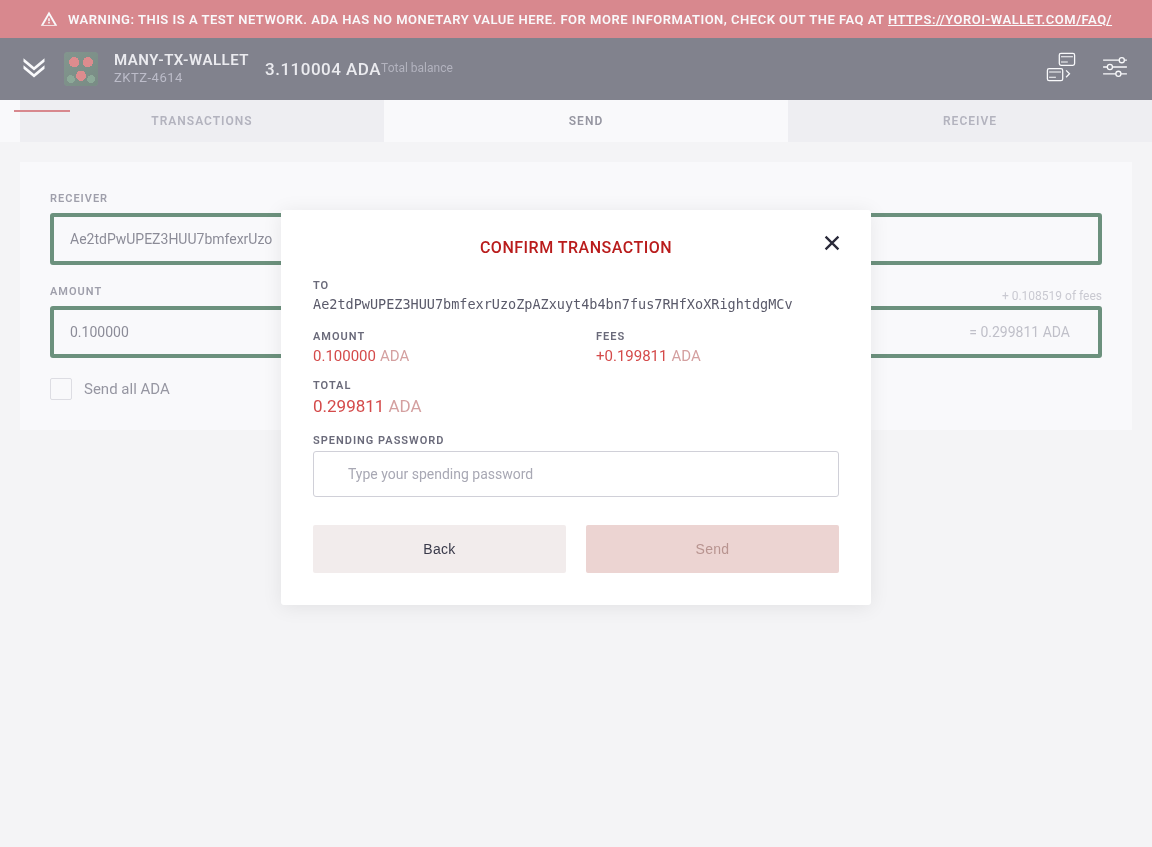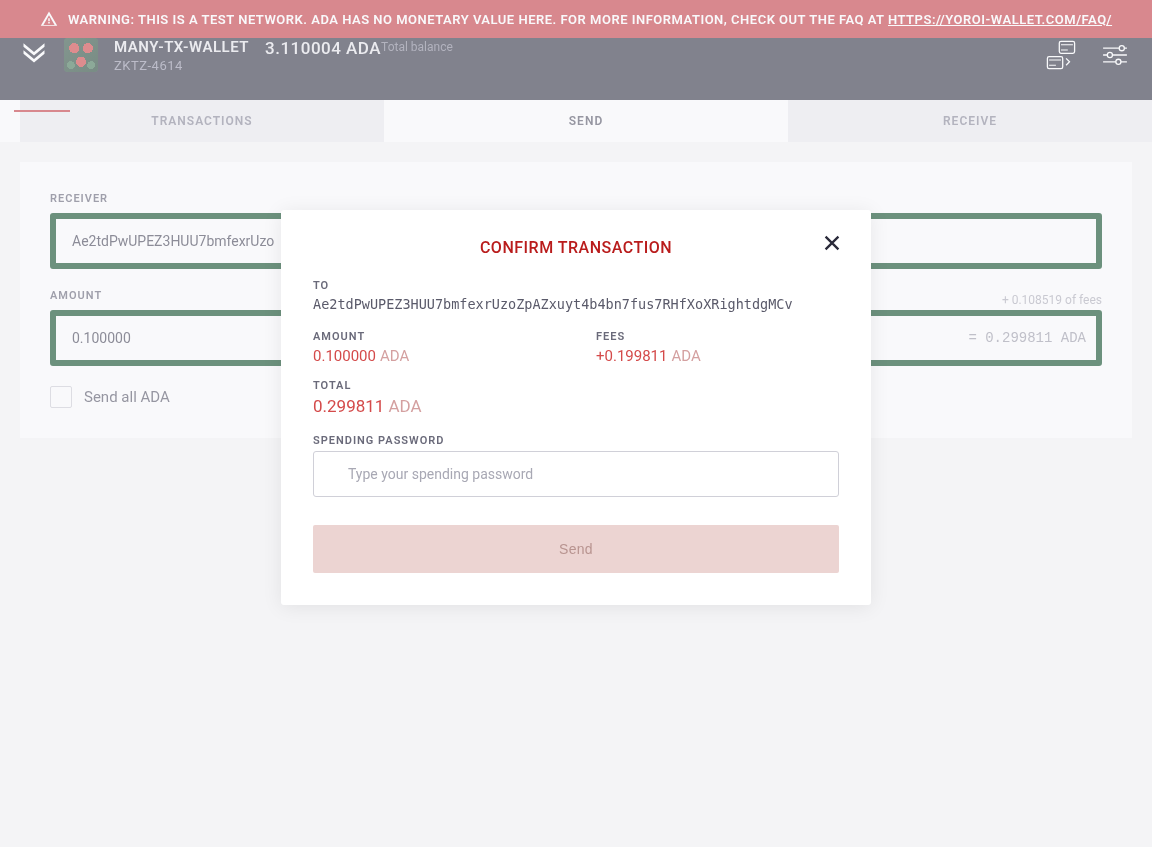--- a/index.html
+++ b/index.html
@@ -26,21 +26,21 @@
 .warning-bar a { color: #fff; text-decoration: underline; }
 .warning-icon {
   width: 18px; height: 18px;
   fill: #fff;
 }
 .header {
   background: #373a49;
   color: #fff;
   height: 62px;
   display: flex;
-  align-items: flex-start;
+  align-items: center;
   padding: 0 20px;
   gap: 16px;
 }
 .logo-icon { width: 28px; height: 28px; fill: #fff; }
 .wallet-avatar {
   width: 34px; height: 34px;
   border-radius: 4px;
   background: #3a5a4a;
   position: relative;
   overflow: hidden;
@@ -100,21 +100,21 @@
   font-size: 11px;
   font-weight: 600;
   letter-spacing: 1px;
   color: #6a6a7a;
   margin-bottom: 8px;
   display: block;
 }
 .form-input {
   width: 100%;
   padding: 14px 16px;
-  border: 6px solid #14532d;
+  border: 4px solid #14532d;
   border-radius: 3px;
   font-size: 14px;
   font-family: inherit;
   color: #4a4a5a;
   background: #fff;
 }
 .form-row { margin-bottom: 20px; }
 .amount-hints { text-align: right; font-size: 12px; color: #b0b0ba; margin-top: 8px; line-height: 1.6; }
 .amount-total { font-size: 14px; color: #a0a0ac; }
 .checkbox-row { display: flex; align-items: center; gap: 12px; margin-top: 16px; }
@@ -268,21 +268,21 @@
     <label class="form-label">RECEIVER</label>
     <input class="form-input" value="Ae2tdPwUPEZ3HUU7bmfexrUzo" style="">
   </div>
   <div class="form-row">
     <div style="display:flex; justify-content:space-between; align-items:flex-end;">
       <label class="form-label">AMOUNT</label>
       <span class="amount-hints" style="margin-top:0;">+ 0.108519 of fees</span>
     </div>
     <div style="position:relative;">
       <input class="form-input" value="0.100000" style="">
-      <span class="amount-total" style="position:absolute; right:16px; top:50%; transform:translateY(-50%);font-family:Liberation Mono, monospace;">= 0.299811 ADA</span>
+      <span class="amount-total" style="position:absolute; right:32px; top:50%; transform:translateY(-50%);">= 0.299811 ADA</span>
     </div>
   </div>
   <div class="checkbox-row">
     <div class="checkbox"></div>
     <span class="checkbox-label">Send all ADA</span>
   </div>
 </div>
 
 <div class="overlay">
   <div class="modal">
@@ -319,16 +319,17 @@
         <span class="num">0.299811</span><span class="cur">ADA</span>
       </div>
     </div>
 
     <div class="modal-section">
       <span class="modal-label">SPENDING PASSWORD</span>
       <input type="password" class="modal-input" placeholder="Type your spending password" style="">
     </div>
 
     <div class="modal-buttons">
+      <button class="btn btn-back">Back</button>
       <button class="btn btn-send">Send</button>
     </div>
   </div>
 </div>
 
 </body></html>

